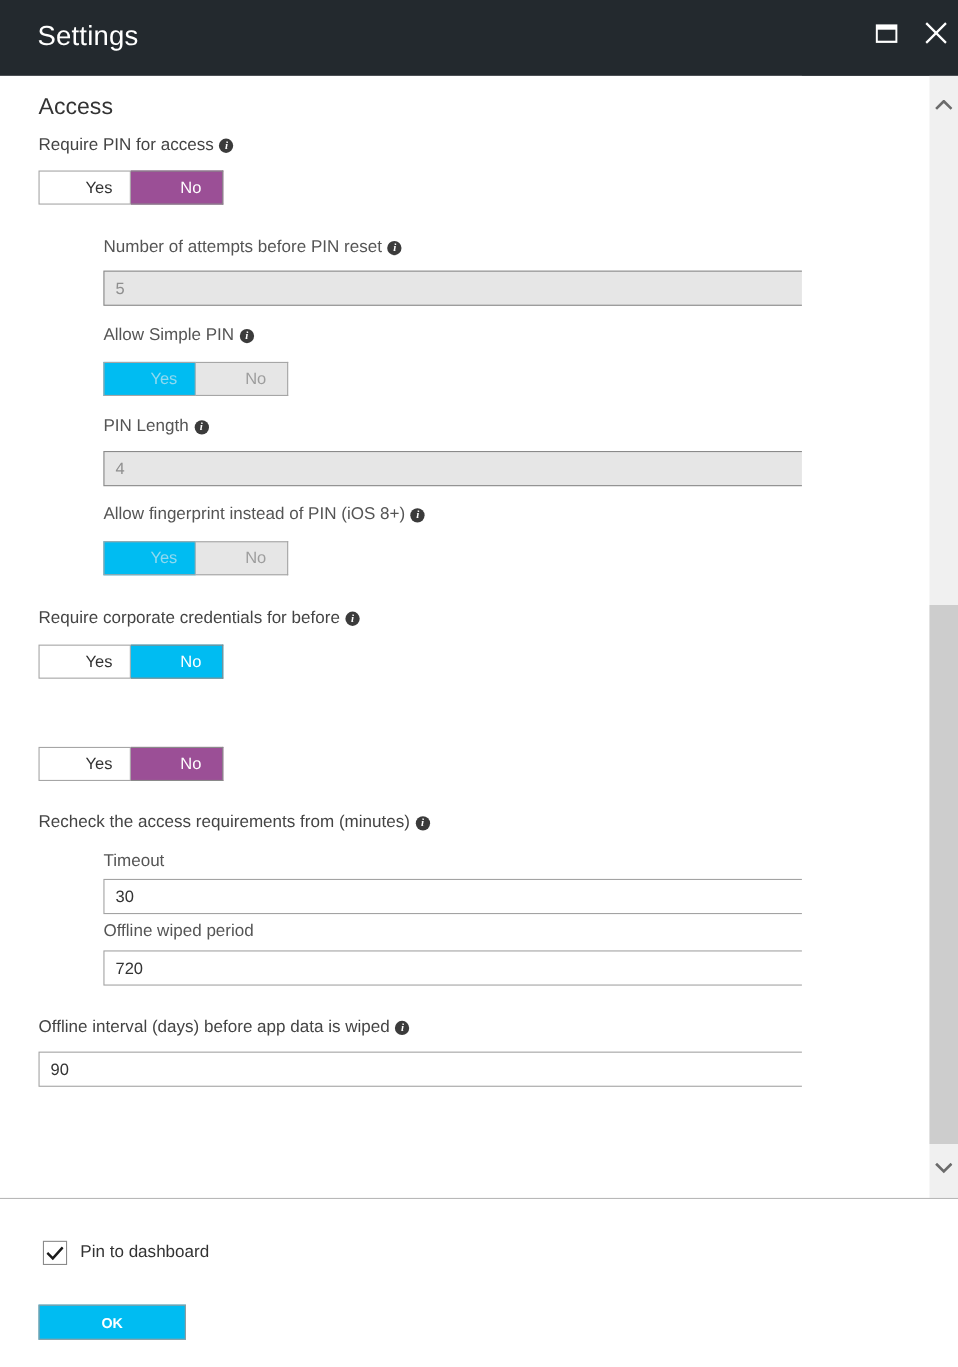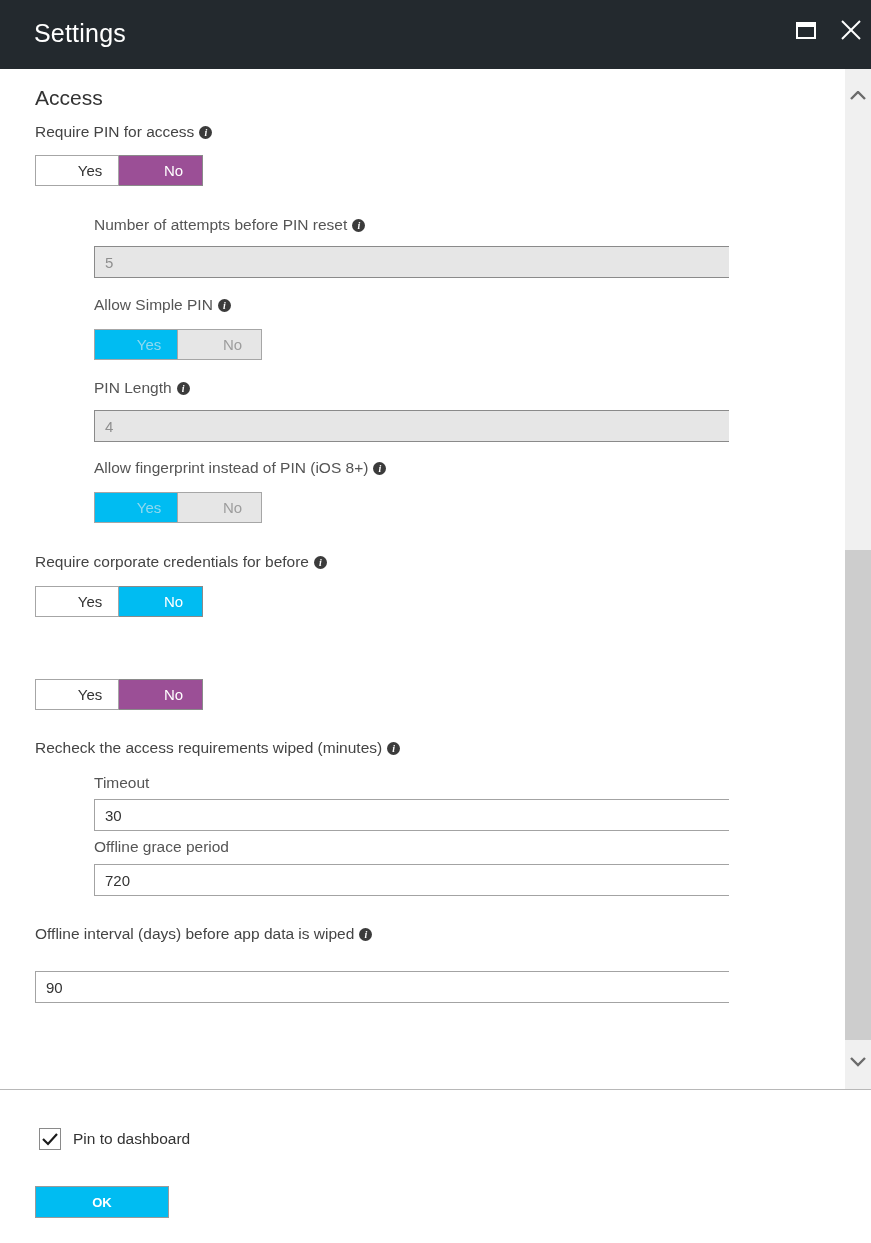--- a/index.html
+++ b/index.html
@@ -327,33 +327,33 @@
       <div class="opt">Yes</div>
       <div class="opt sel-blue">No</div>
     </div>
 
     <div class="toggle" style="left:35px; top:610px;">
       <div class="opt">Yes</div>
       <div class="opt sel-purple">No</div>
     </div>
 
     <div class="field-label" style="left:35px; top:669px;">
-      <span>Recheck the access requirements wiped (minutes)</span><span class="info-icon">i</span>
+      <span>Recheck the access requirements from (minutes)</span><span class="info-icon">i</span>
     </div>
 
     <div class="field-label sub" style="left:94px; top:704px;">Timeout</div>
     <input class="txt" style="left: 94px; top: 730px; width: 744px;" value="30">
 
-    <div class="field-label sub" style="left:94px; top:768px;">Offline grace period</div>
+    <div class="field-label sub" style="left:94px; top:768px;">Offline wiped period</div>
     <input class="txt" style="left: 94px; top: 795px; width: 744px;" value="720">
 
     <div class="field-label" style="left:35px; top:855px;">
       <span>Offline interval (days) before app data is wiped</span><span class="info-icon">i</span>
     </div>
-    <input class="txt" style="left: 35px; top: 887px; width: 803px; margin-top: 15px;" value="90">
+    <input class="txt" style="left: 35px; top: 887px; width: 803px;" value="90">
 
   </div>
 
   <div class="scrollbar">
     <div class="sb-arrow sb-up">
       <svg width="16" height="10" viewBox="0 0 16 10" aria-hidden="true">
         <polyline points="1,8 8,1 15,8" fill="none" stroke="#6b6b6b" stroke-width="2.4"></polyline>
       </svg>
     </div>
     <div class="sb-thumb"></div>

